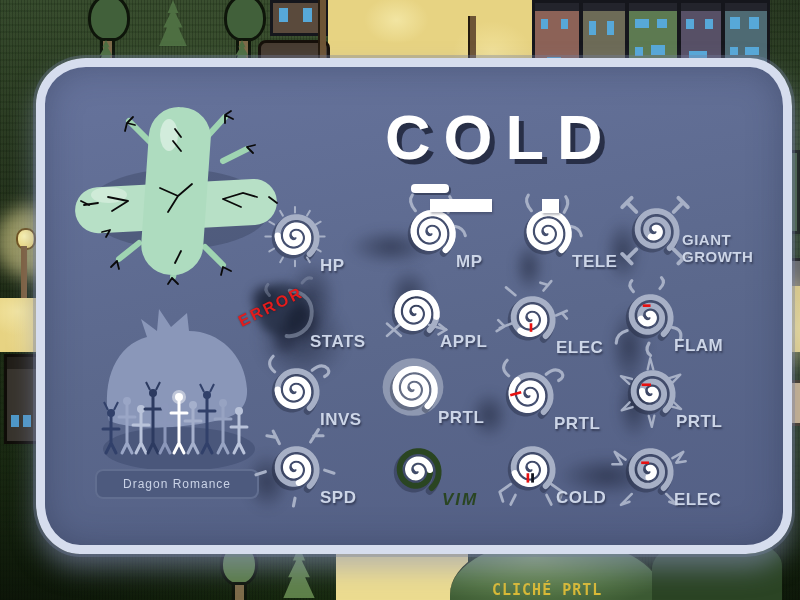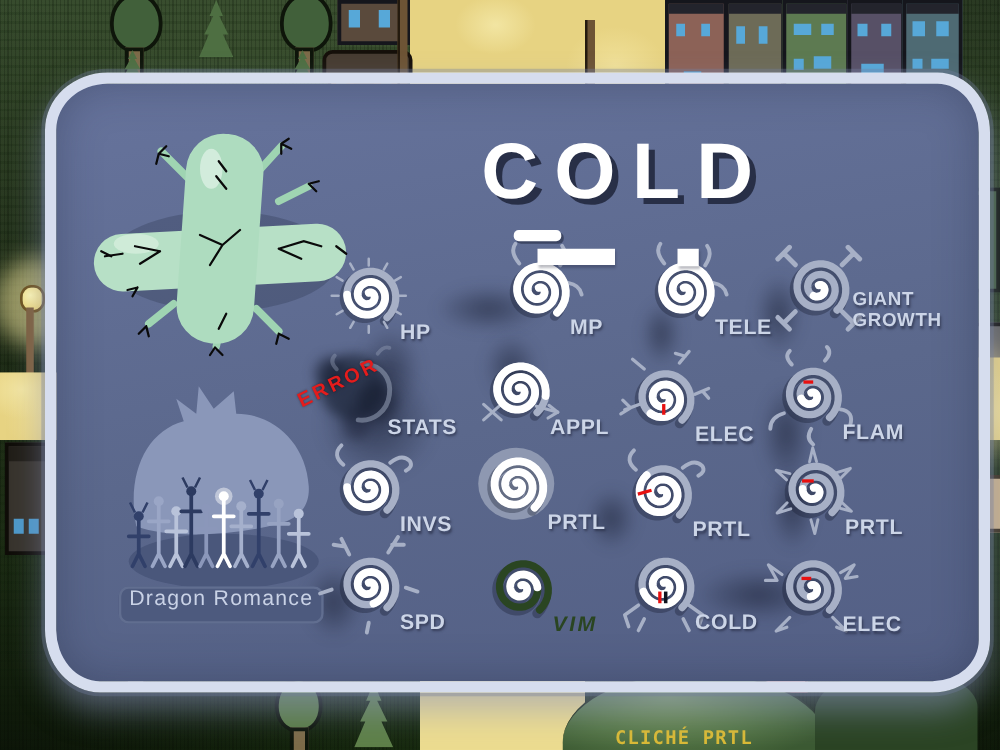--- a/index.html
+++ b/index.html
@@ -52,22 +52,22 @@
   .slabel{position:absolute;left:64px;top:44px;font-weight:bold;font-size:17px;color:#ccd5e7;
       letter-spacing:.5px;white-space:nowrap;text-shadow:1px 2px 2px rgba(25,30,50,.55);margin-top:16px;}
   .slabel.wrap{left:66px;top:26px;white-space:normal;width:92px;font-size:15px;line-height:1.12;}
   .slabel.green{color:#2a4522;text-shadow:none;font-style:italic;letter-spacing:2px;}
   .error{position:absolute;left:-10px;top:26px;transform:rotate(-26deg);font-weight:bold;font-size:16px;
       color:#e41c1c;letter-spacing:2.5px;text-shadow:0 0 2px rgba(0,0,0,.4);}
   .white-bar{position:absolute;background:#ffffff;box-shadow:1px 2px 2px rgba(25,30,50,.3);}
 
   .poster{position:absolute;left:50px;top:234px;width:168px;height:172px;}
   .caption-pill{position:absolute;left:50px;top:402px;width:164px;height:30px;background:#4d5a7e;
-      border-radius:8px;display:flex;justify-content:center;
-      color:#c9d2e6;font-size:17px;letter-spacing:1px;box-shadow:inset 0 0 0 2px rgba(160,170,200,.25);}
+      border-radius:8px;display:flex;align-items:center;justify-content:center;
+      color:#c9d2e6;font-size:12px;letter-spacing:1px;box-shadow:inset 0 0 0 2px rgba(160,170,200,.25);}
   .creature{position:absolute;left:28px;top:34px;width:210px;height:185px;}
 
   .tree-label{position:absolute;left:492px;top:581px;z-index:2;color:#d9ba36;font-weight:bold;
       font-size:15px;letter-spacing:1px;font-family:"DejaVu Sans Mono",monospace;}
   .sign-n{position:absolute;left:3px;top:3px;width:22px;height:44px;background:#121418;
       color:#e7c12c;font-family:"DejaVu Sans Mono",monospace;font-weight:bold;font-size:13px;
       display:flex;align-items:flex-end;justify-content:center;padding-bottom:2px;box-sizing:border-box;}
 </style>
 </head>
 <body>

